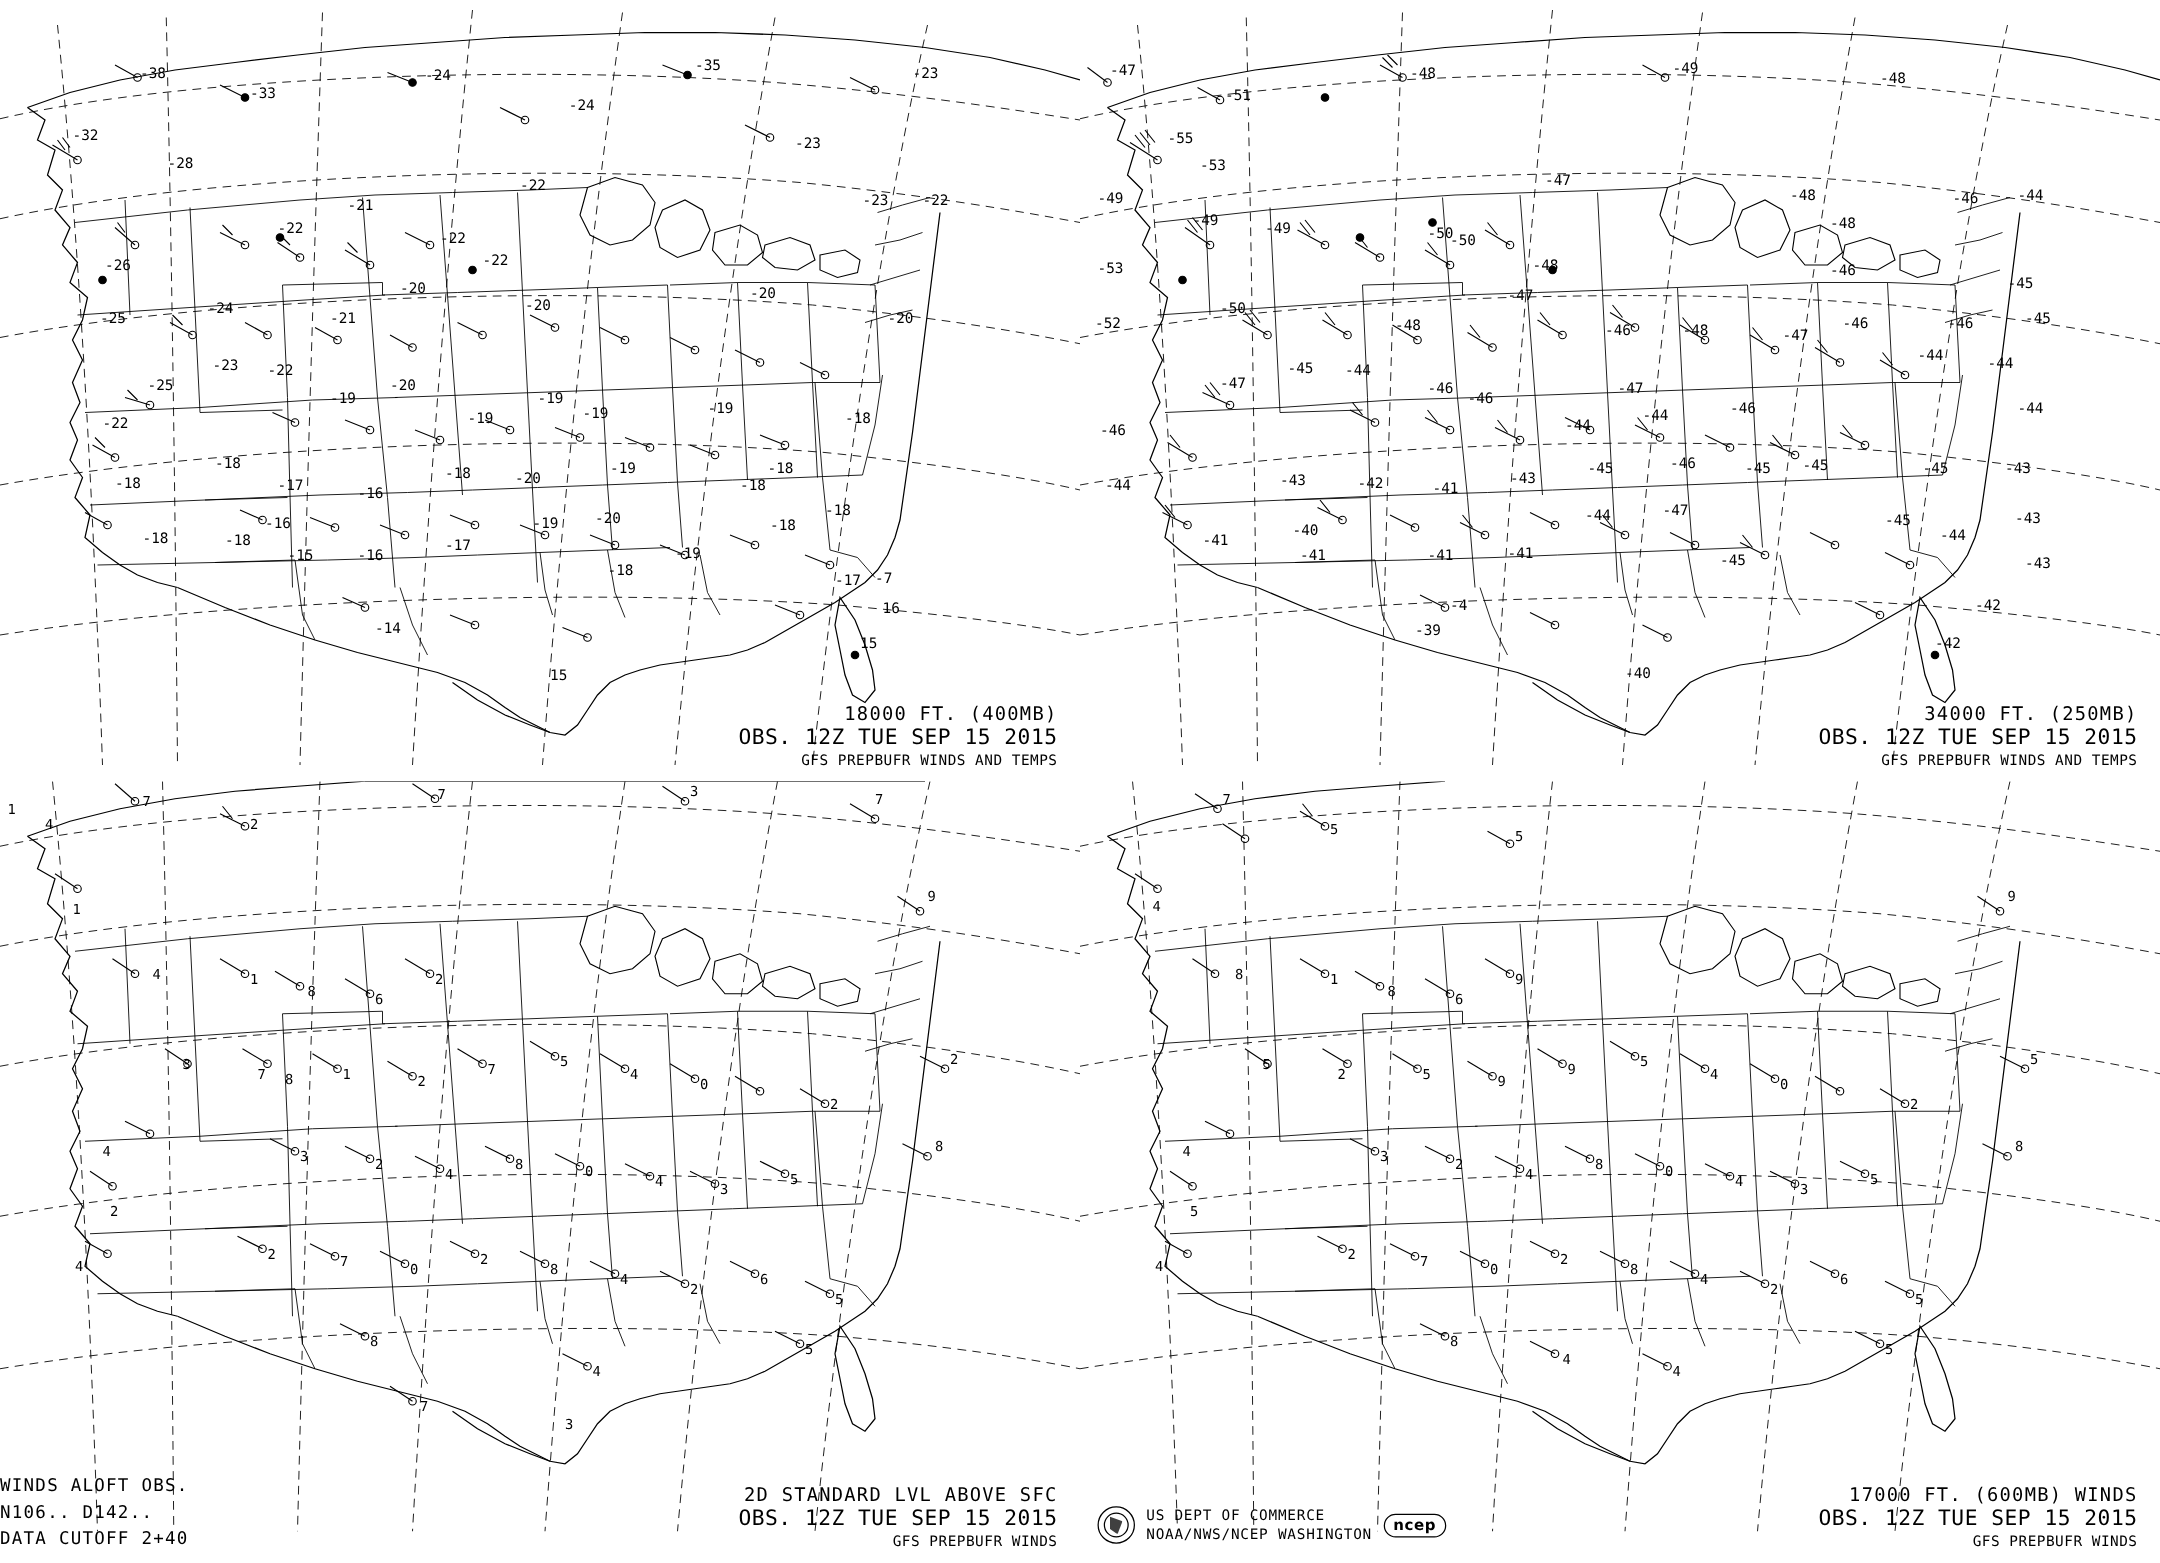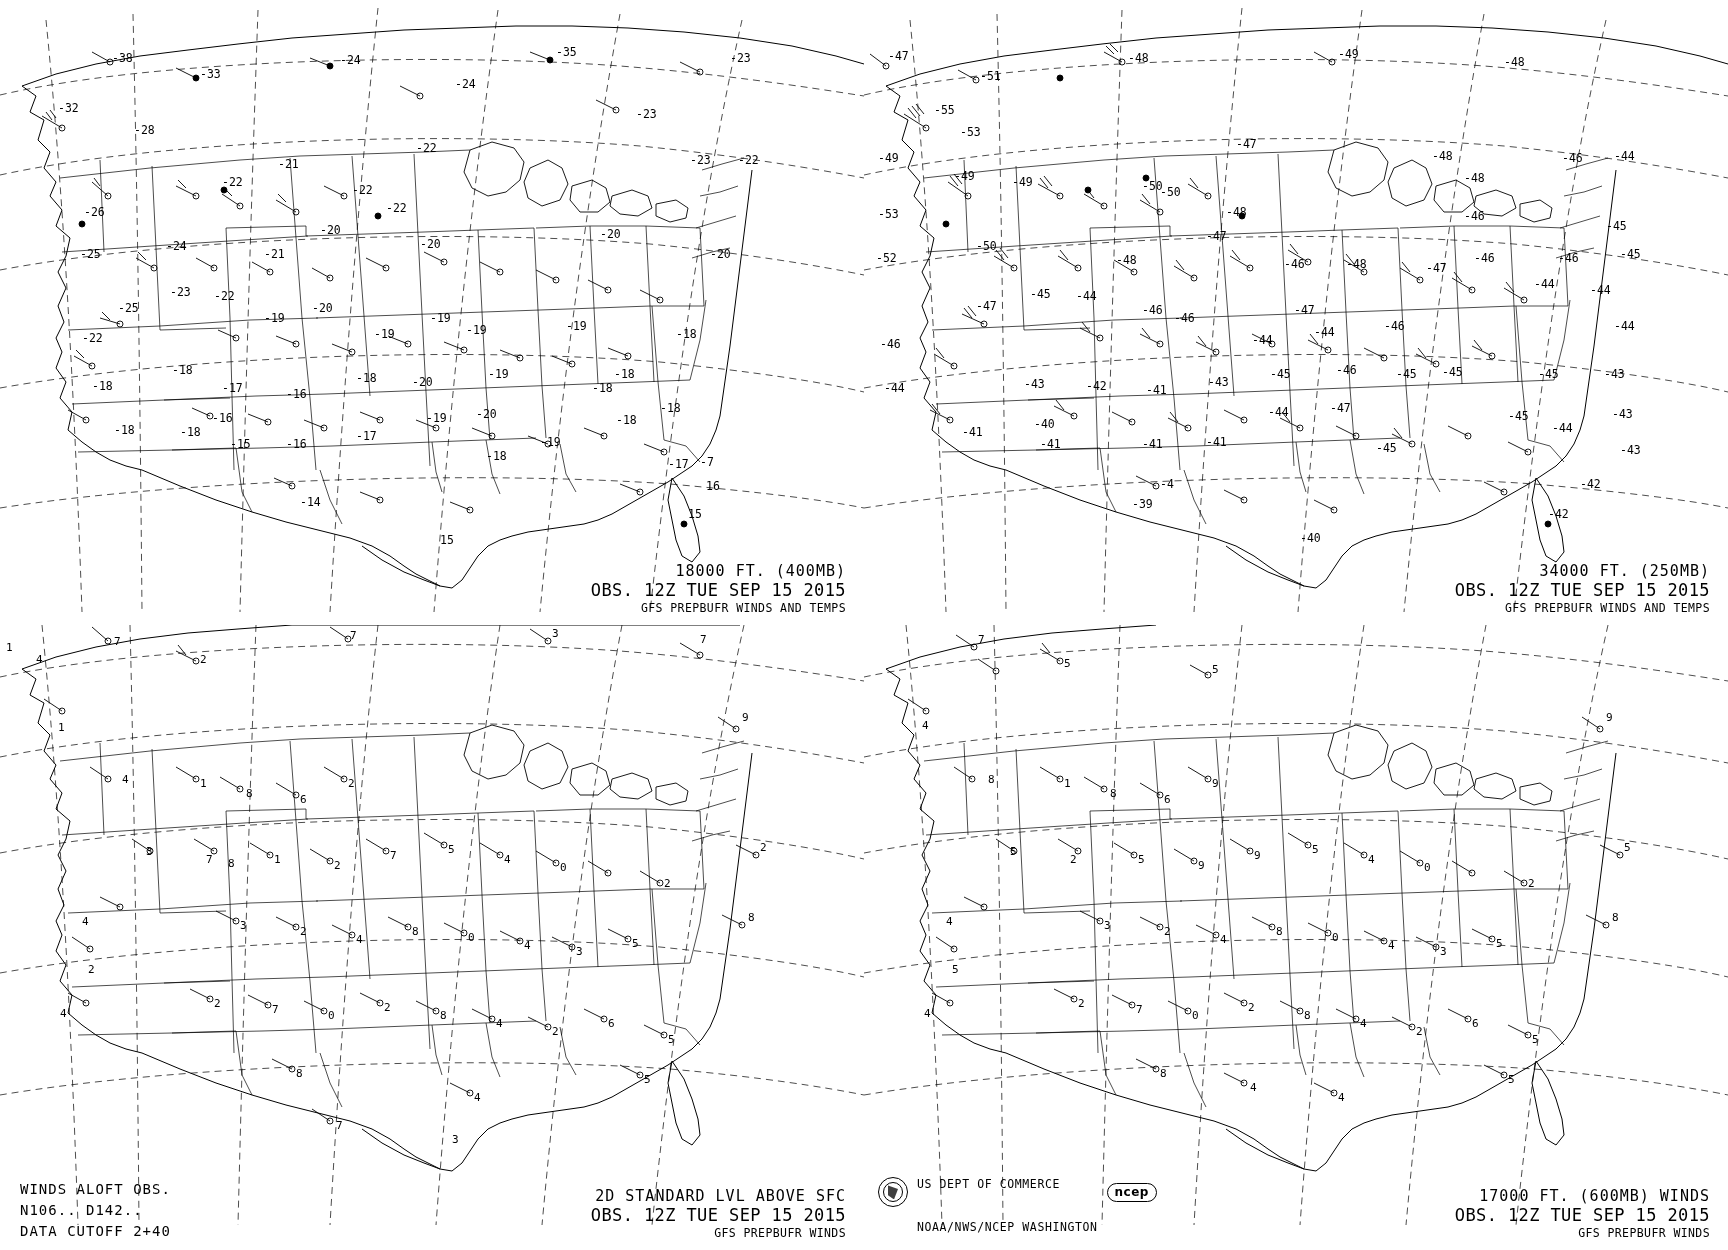--- a/index.html
+++ b/index.html
@@ -55,42 +55,42 @@
   .caption .sub {
     font-size: 17px;
     display: block;
   }
   .caption .sub2 {
     font-size: 11.5px;
     display: block;
   }
   .corner-left {
     position: absolute;
-    left: 20px;
+    left: 0;
     bottom: 8px;
     font-size: 14px;
     line-height: 1.5;
     letter-spacing: 1px;
   }
   .corner-left span { display: block; }
 
   .agency {
     position: absolute;
     left: 14px;
     bottom: 14px;
     display: flex;
     align-items: center;
     gap: 9px;
   }
   .agency .txt {
     font-size: 11.5px;
     line-height: 1.35;
     letter-spacing: 0.6px;
   }
-  .agency .txt span { display: block; margin-top: 28px; }
+  .agency .txt span { display: block; }
   .seal {
     width: 28px;
     height: 28px;
     border-radius: 50%;
     border: 1.6px solid #000;
     position: relative;
     flex: 0 0 auto;
   }
   .seal:before {
     content: "";

